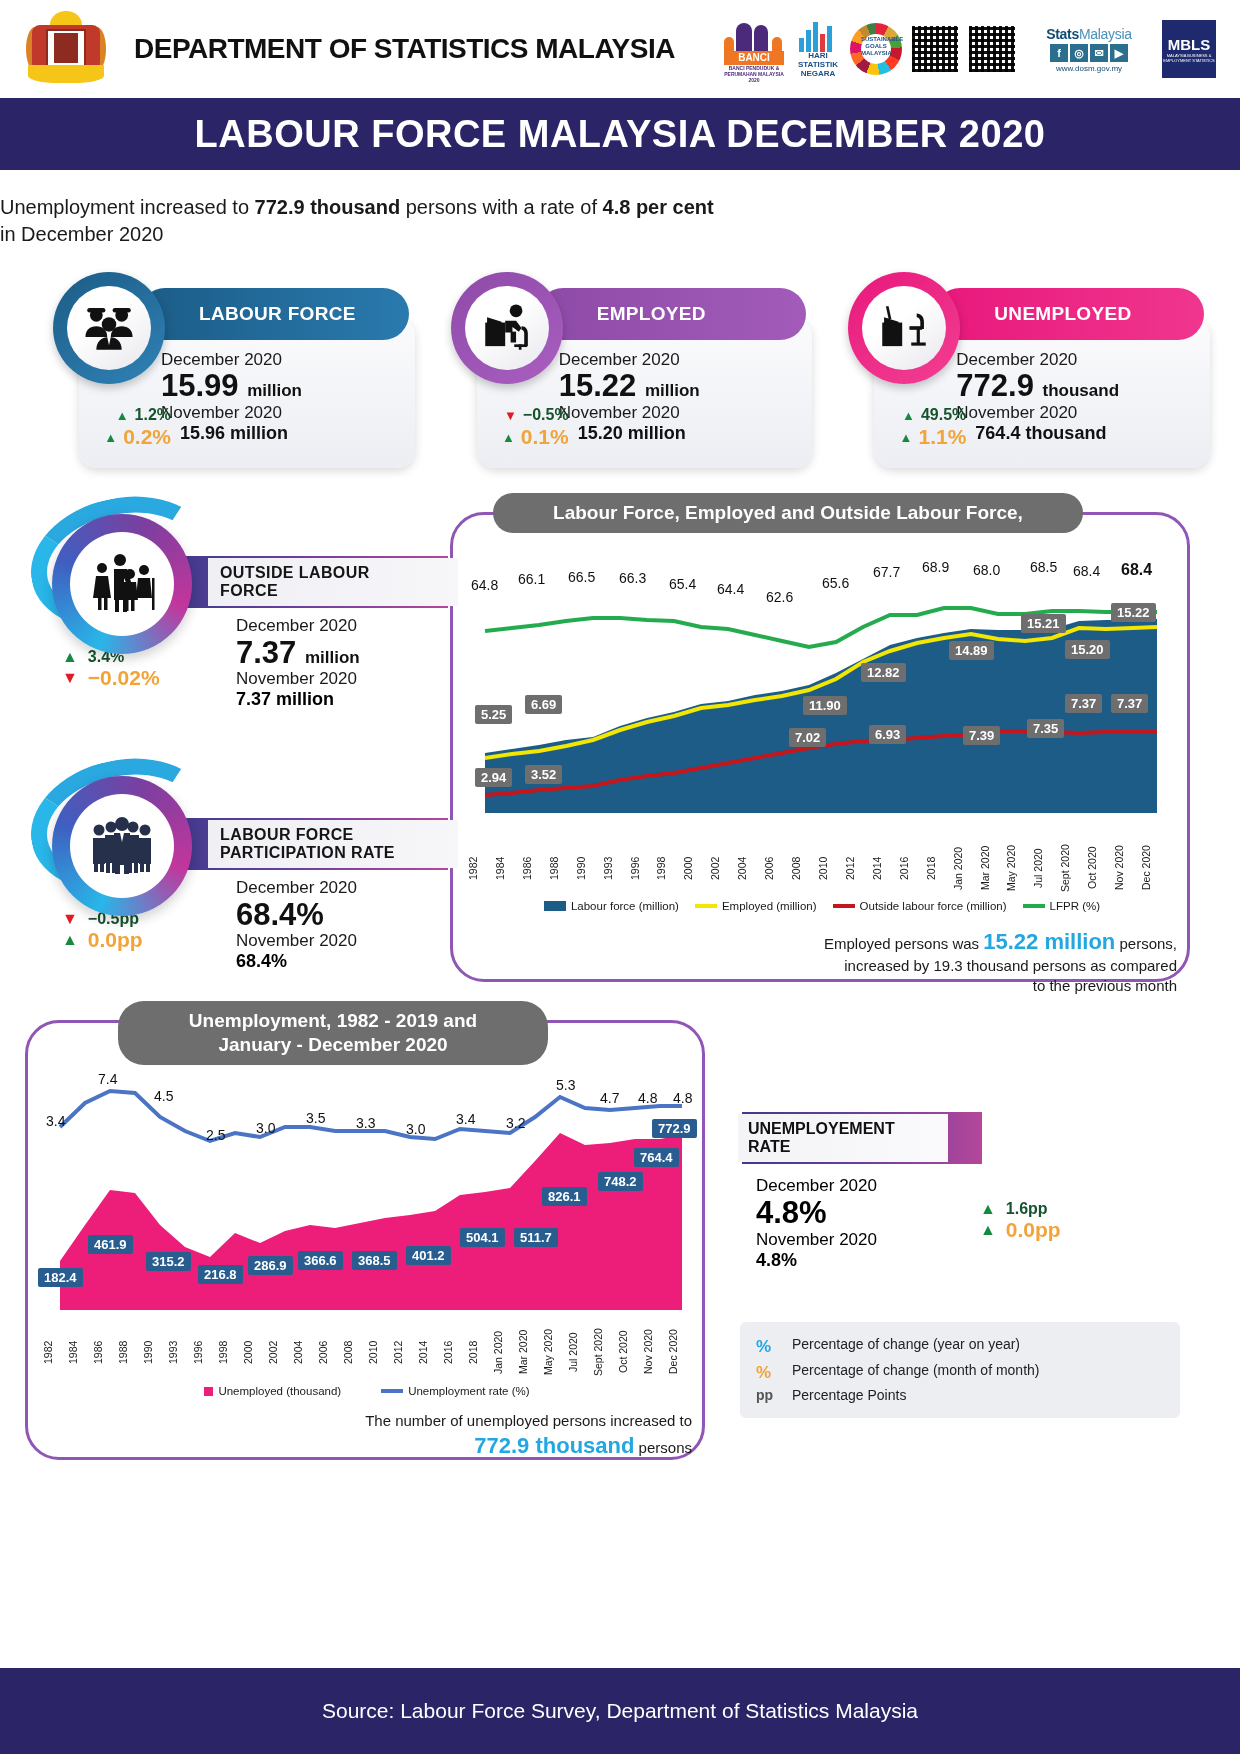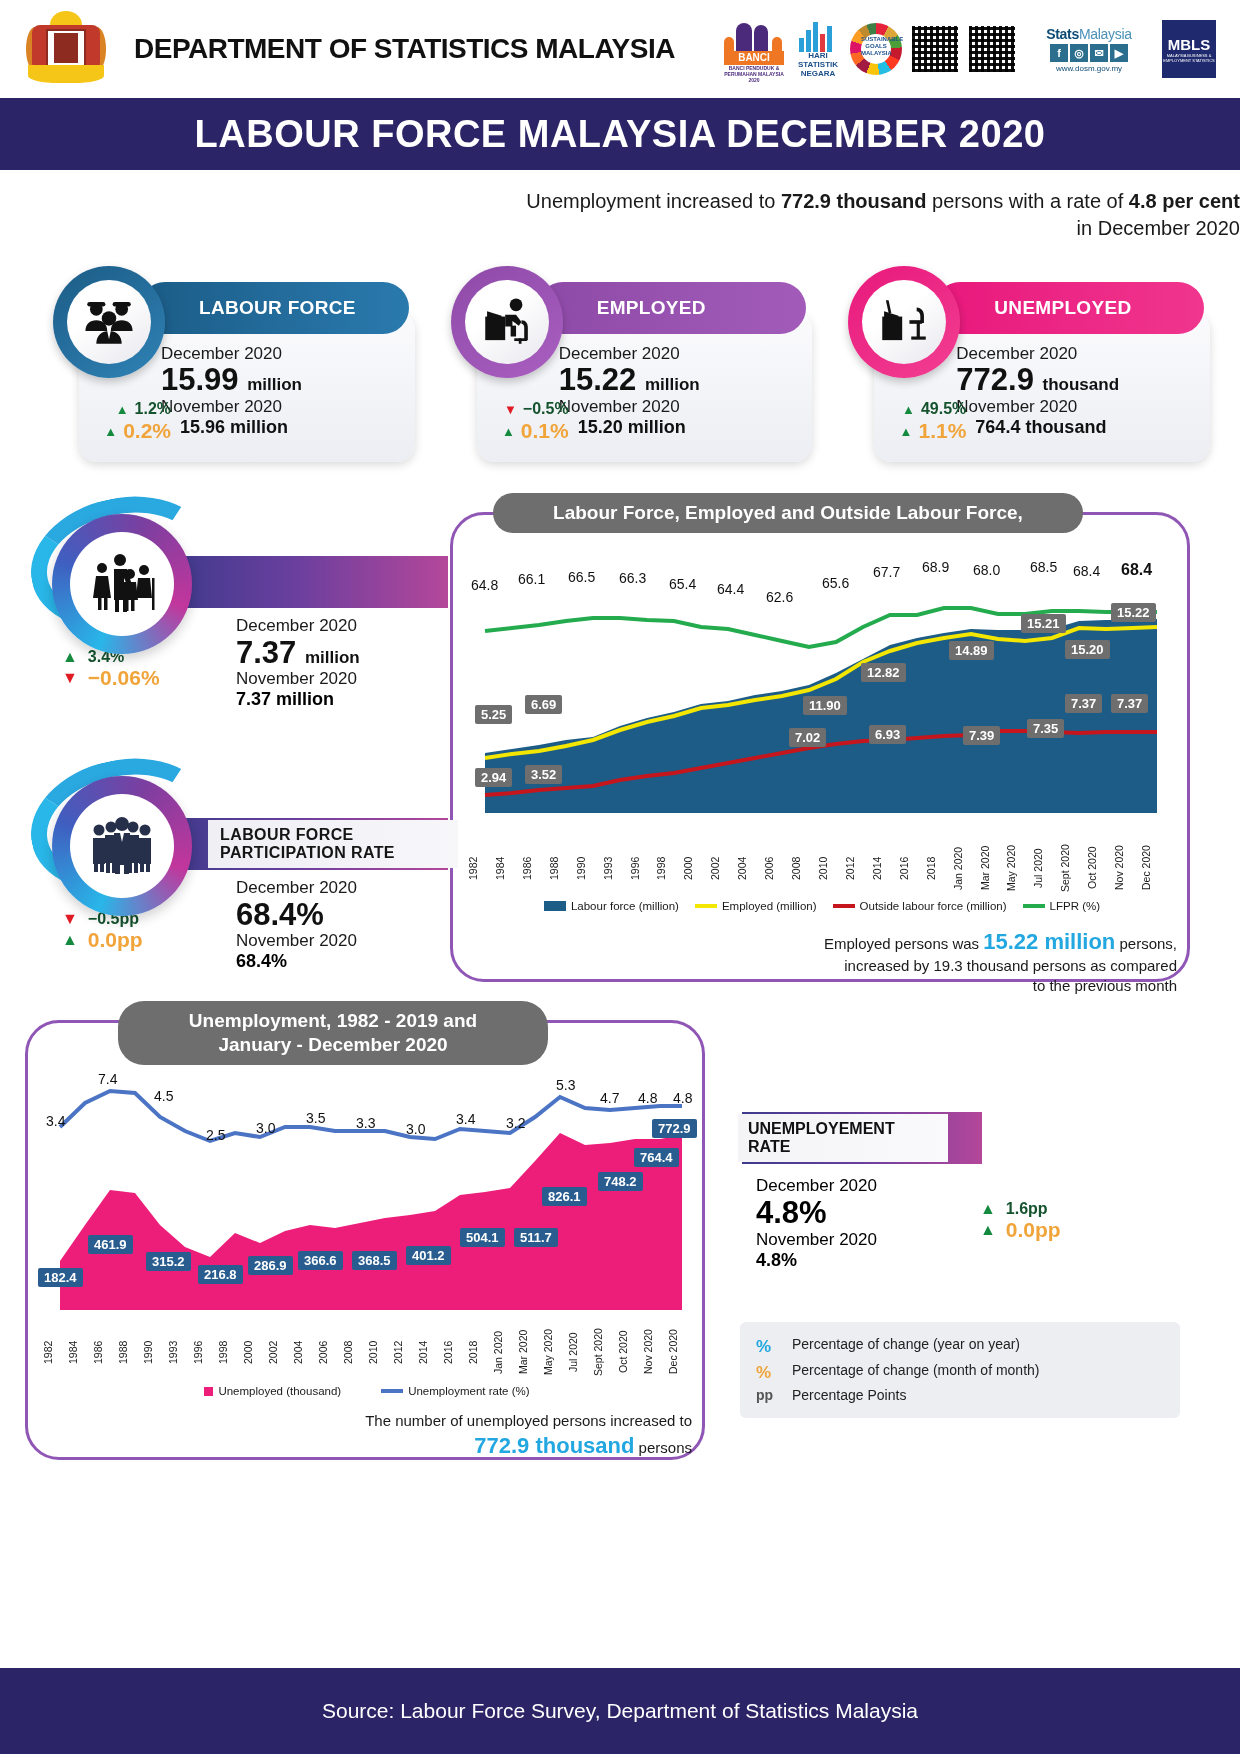--- a/index.html
+++ b/index.html
@@ -52,21 +52,21 @@
   .statsbox .url { font-size:8px; color:#0f4c75; margin-top:2px; }
   .mbls { width:54px; height:58px; background:#1f2a6e; color:#fff; display:flex; flex-direction:column; align-items:center; justify-content:center; }
   .mbls b { font-size:15px; }
   .mbls s { font-size:4px; text-decoration:none; line-height:5px; text-align:center; }
 
   
   .titlebar { height:72px; background:#2b2466; display:flex; align-items:center; justify-content:center; }
   .titlebar h1 { color:#fff; font-size:38px; font-weight:bold; letter-spacing:0.5px; }
 
   
-  .subtitle { text-align:right; padding:18px 0 4px; font-size:20px; color:#1a1a1a; line-height:1.35; }
+  .subtitle { text-align:left; padding:24px 0 4px; font-size:20px; color:#1a1a1a; line-height:1.35; }
   .subtitle b { font-weight:bold; }
 
   
   .cards { display:flex; gap:18px; padding:14px 30px 0 35px; position:relative; }
   .card { position:relative; flex:1; height:205px; }
   .card .panel { position:absolute; left:44px; top:52px; right:0; height:150px;
     background:linear-gradient(180deg,#fbfbfd 0%,#eceef3 100%); border-radius:18px;
     box-shadow:0 3px 10px rgba(0,0,0,0.15); }
   .card .pill { position:absolute; left:104px; top:22px; height:52px; right:6px;
     border-radius:26px; display:flex; align-items:center; padding-left:60px; z-index:2; }
@@ -345,20 +345,26 @@
           <span class="tri up">▲</span>
           <span class="d-mom">1.1%</span>
         </div>
     </div>
   </div>
 </div>
 
 <div class="sidecard" style="left:18px; top:508px;">
   <div class="arc"></div>
   <div class="tag"></div>
+  <div class="tagtxt">
+    <div>
+      <div>OUTSIDE LABOUR</div>
+      <div>FORCE</div>
+    </div>
+  </div>
   <div class="ring">
     <div class="in2">
       <svg viewBox="0 0 72 72">
         <circle cx="16" cy="20" r="5" fill="#111"></circle>
           <path d="M10 28h12l3 22H7z" fill="#111"></path>
         <rect x="12" y="50" width="3.5" height="12" fill="#111"></rect>
           <rect x="18" y="50" width="3.5" height="12" fill="#111"></rect>
         <circle cx="34" cy="12" r="6" fill="#111"></circle>
           <path d="M27 21h14l5 16-4 2-4-9v22H28V21z" fill="#111"></path>
         <rect x="29" y="52" width="4" height="12" fill="#111"></rect>
@@ -379,21 +385,21 @@
     <div class="vlabel">November 2020</div>
     <div class="vsm">7.37 million</div>
   </div>
   <div class="sdeltas">
     <div class="drow">
         <span class="tri up">▲</span>
         <span class="d-yoy">3.4%</span>
       </div>
     <div class="drow">
         <span class="tri down">▼</span>
-        <span class="d-mom">−0.06%</span>
+        <span class="d-mom">−0.02%</span>
       </div>
   </div>
 </div>
 
 <div class="sidecard" style="left:18px; top:770px;">
   <div class="arc"></div>
   <div class="tag"></div>
   <div class="tagtxt">
     <div>
       <div>LABOUR FORCE</div>

